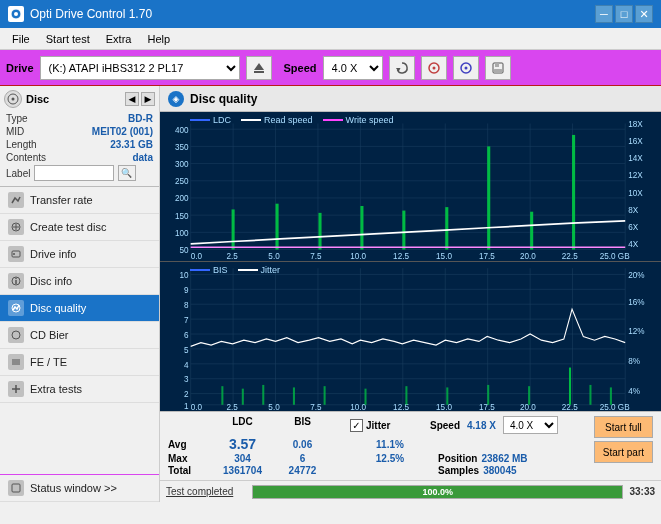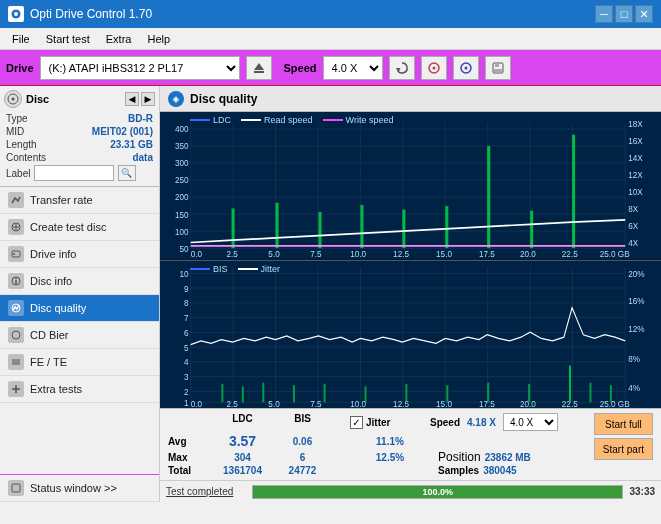--- a/index.html
+++ b/index.html
@@ -504,21 +504,21 @@
             <div style="width:80px; text-align:center; color:#1a5caa; font-weight:600; font-size:10px;">11.1%</div>
           </div>
 
           <div style="display:flex; align-items:center; margin-bottom:1px; gap:0px;">
             <div style="width:42px; font-weight:600; font-size:10px;">Max</div>
             <div style="width:65px; text-align:center; color:#1a5caa; font-weight:600; font-size:10px;">304</div>
             <div style="width:55px; text-align:center; color:#1a5caa; font-weight:600; font-size:10px;">6</div>
             <div style="width:20px;"></div>
             <div style="width:80px; text-align:center; color:#1a5caa; font-weight:600; font-size:10px;">12.5%</div>
             <div style="margin-left:8px; display:flex; align-items:center; gap:4px;">
-              <span style="font-weight:400; font-size:12px;">Position</span>
+              <span style="font-weight:700; font-size:10px;">Position</span>
               <span style="color:#1a5caa; font-weight:600; font-size:10px;">23862 MB</span>
             </div>
           </div>
 
           <div style="display:flex; align-items:center; gap:0px;">
             <div style="width:42px; font-weight:600; font-size:10px;">Total</div>
             <div style="width:65px; text-align:center; color:#1a5caa; font-weight:600; font-size:10px;">1361704</div>
             <div style="width:55px; text-align:center; color:#1a5caa; font-weight:600; font-size:10px;">24772</div>
             <div style="width:20px;"></div>
             <div style="width:80px;"></div>

